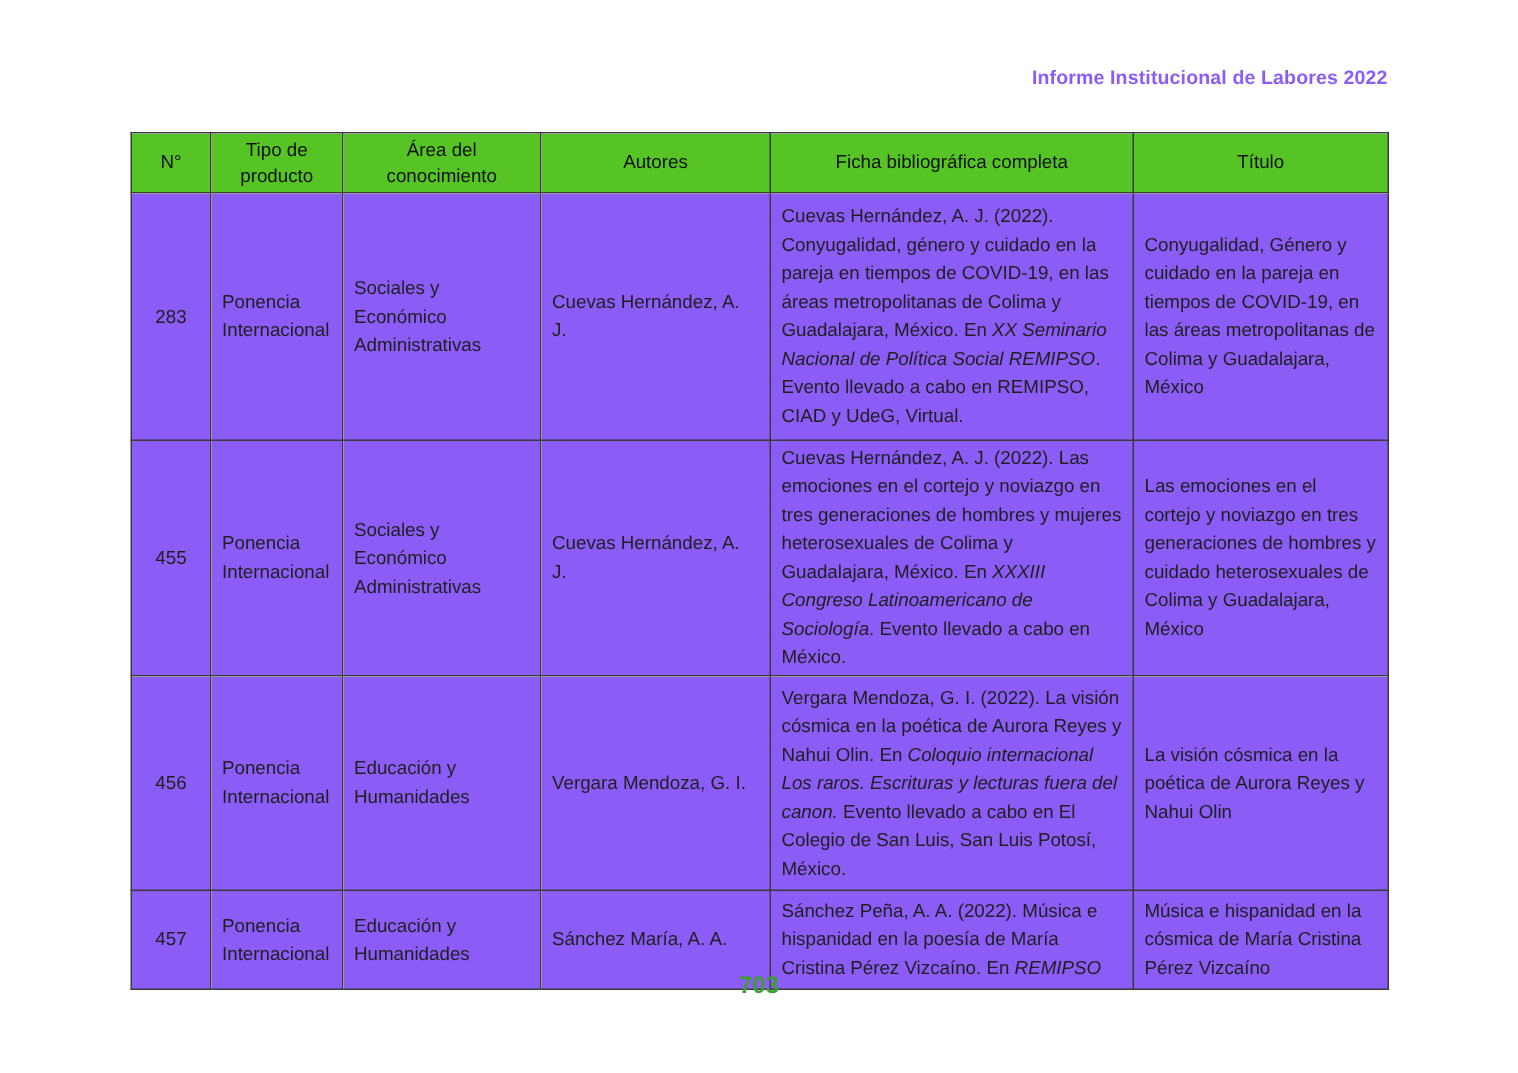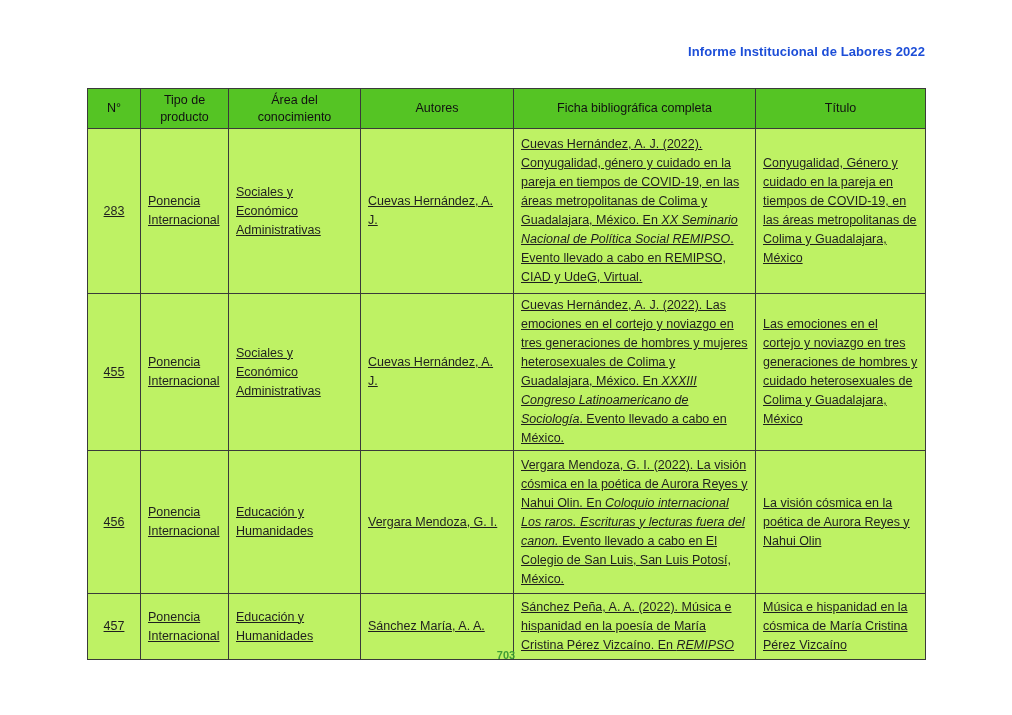--- a/index.html
+++ b/index.html
@@ -9,21 +9,21 @@
     font-family: "Liberation Sans", sans-serif;
     position: relative;
     color: #1f1f1f;
   }
   .doc-header {
     position: absolute;
     top: 44px;
     right: 87px;
     font-size: 13px;
     font-weight: bold;
-    color: #1d4ed8;
+    color: #8b5cf6;
     letter-spacing: 0.1px;
   }
   table.report {
     position: absolute;
     left: 87px;
     top: 88px;
     width: 838px;
     border-collapse: collapse;
     table-layout: fixed;
   }
@@ -39,36 +39,35 @@
     vertical-align: middle;
     height: 35px;
     padding: 2px 6px;
     line-height: 1.35;
     color: #111111;
   }
   table.report td {
     padding: 2px 7px;
     vertical-align: middle;
     line-height: 1.52;
-    background: #bef264;
-    text-decoration: underline;
+    background: #8b5cf6;
   }
   td.num { text-align: center; }
   td.ficha { vertical-align: top; padding-top: 3px; }
   tr.r-454 td { height: 160px; }
   tr.r-455 td { height: 136px; }
   tr.r-456 td { height: 138px; }
   tr.r-457 td { height: 61px; }
   .page-number {
     position: absolute;
     top: 649px;
     left: 0;
     width: 1012px;
     text-align: center;
-    font-size: 11px;
+    font-size: 16px;
     font-weight: bold;
     color: #3f9c35;
   }
 </style>
 </head>
 <body>
 
 <div class="page">
 
   <div class="doc-header">Informe Institucional de Labores 2022</div>

